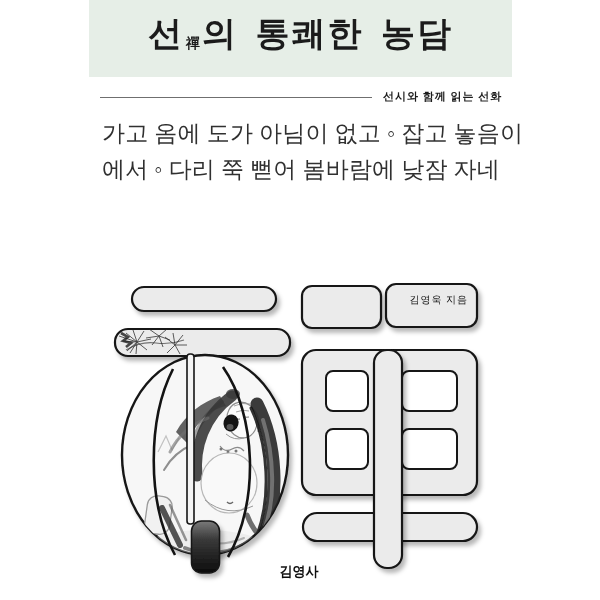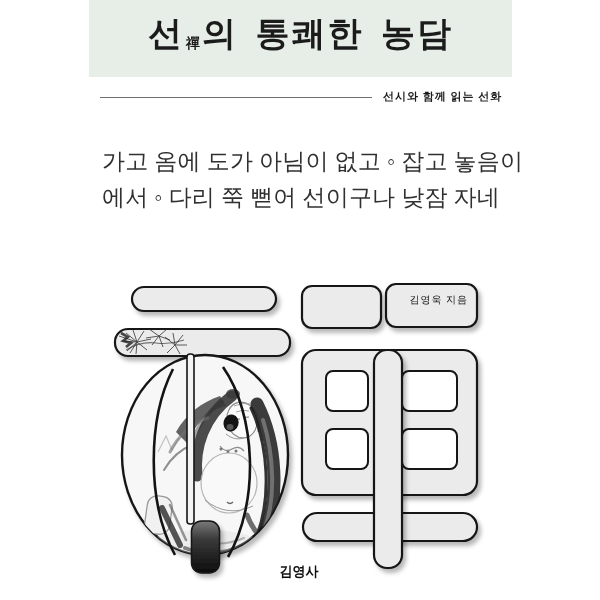--- a/index.html
+++ b/index.html
@@ -22,21 +22,21 @@
     font-size:14px;font-weight:600;position:relative;top:3px;margin:0 2px;
     letter-spacing:0;
   }
   
   .tagline-rule{position:absolute;left:100px;top:97px;width:272px;height:1px;background:#6f6f6f;}
   .tagline{
     position:absolute;left:383px;top:89px;font-size:11px;font-weight:700;
     letter-spacing:1px;color:#1c1c1c;white-space:nowrap;
   }
   
-  .poem{position:absolute;left:102px;top:116px;width:415px;margin-top:28px;}
+  .poem{position:absolute;left:102px;top:116px;width:415px;}
   .poem p{margin:0;font-size:23px;line-height:36px;color:#303030;letter-spacing:0.2px;white-space:nowrap;}
   
   .artwork{position:absolute;left:95px;top:275px;}
   
   .author-credit{
     position:absolute;left:388px;top:293px;width:80px;text-align:right;
     font-size:10px;color:#121212;letter-spacing:1px;font-weight:400;
   }
   .publisher-logo{
     position:absolute;left:275px;top:563px;width:48px;text-align:center;
@@ -51,21 +51,21 @@
 
   <div class="title-band">
     <h1 class="title"><span>선</span><span class="hanja">禪</span><span>의 통쾌한 농담</span></h1>
   </div>
 
   <div class="tagline-rule"></div>
   <div class="tagline">선시와 함께 읽는 선화</div>
 
   <div class="poem">
     <p>가고 옴에 도가 아님이 없고 ◦ 잡고 놓음이</p>
-    <p>에서 ◦ 다리 쭉 뻗어 선이구나 낮잠 자네</p>
+    <p>에서 ◦ 다리 쭉 뻗어 봄바람에 낮잠 자네</p>
   </div>
 
   <svg class="artwork" width="395" height="310" viewBox="95 275 395 310" xmlns="http://www.w3.org/2000/svg">
     <defs>
       <filter id="ds" x="-25%" y="-25%" width="160%" height="160%">
         <feDropShadow dx="3" dy="4" stdDeviation="2" flood-color="#000000" flood-opacity="0.28"></feDropShadow>
       </filter>
       <linearGradient id="ink" x1="0" y1="0" x2="0" y2="1">
         <stop offset="0" stop-color="#7a7a7a"></stop>
         <stop offset="0.35" stop-color="#3a3a3a"></stop>

